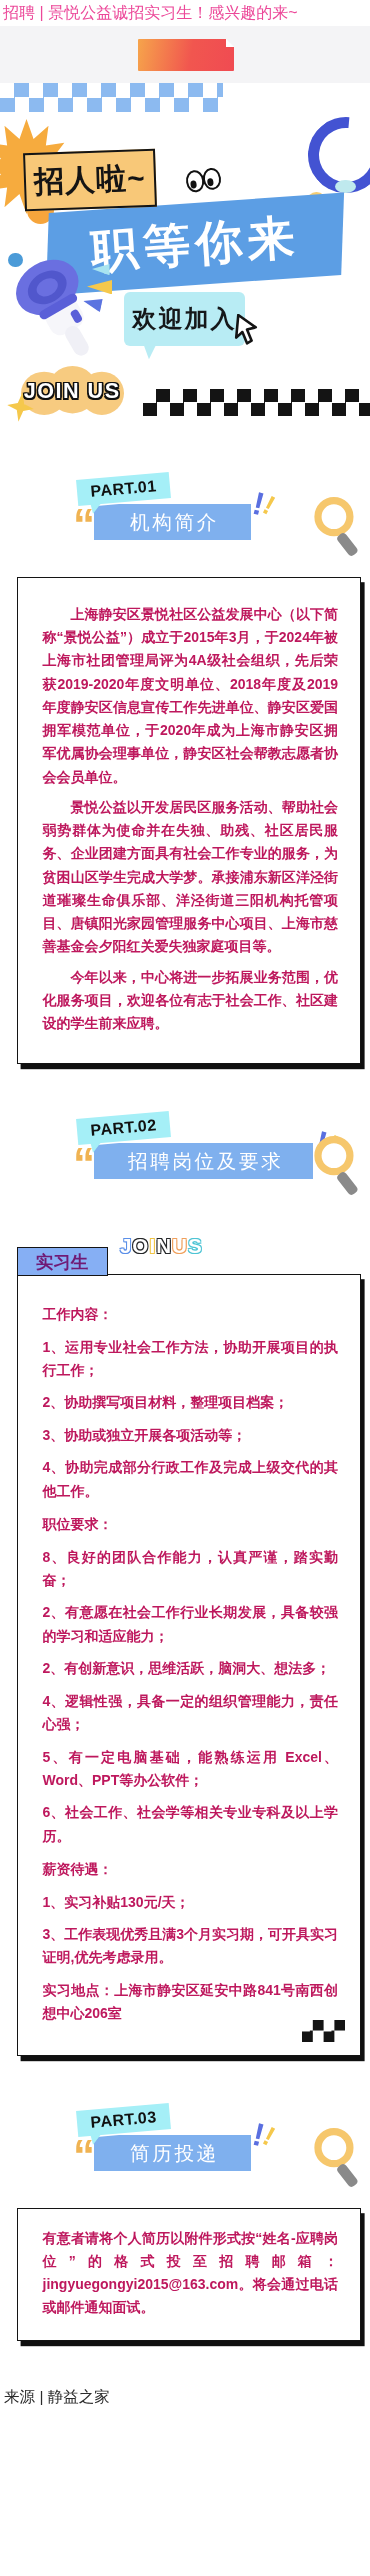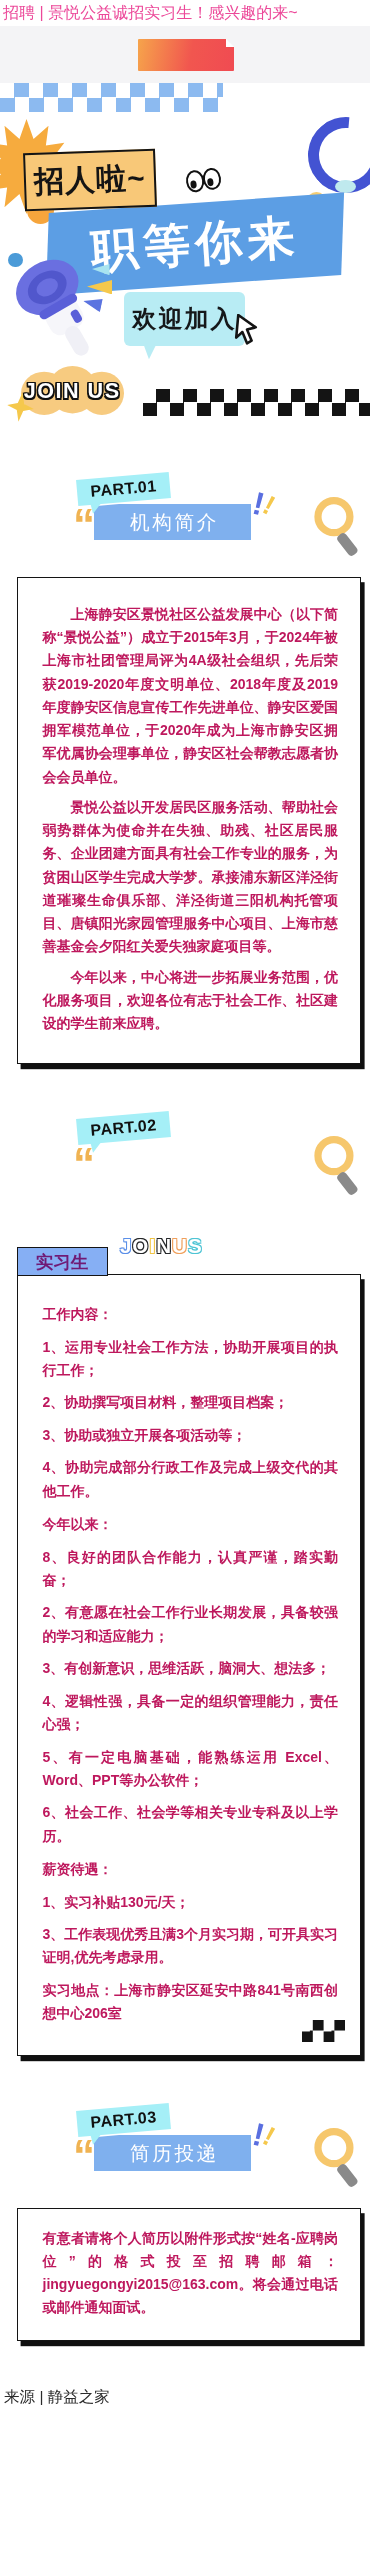--- a/index.html
+++ b/index.html
@@ -181,20 +181,24 @@
 
     <article class="card indent gap-after">
       <p>上海静安区景悦社区公益发展中心（以下简称“景悦公益”）成立于2015年3月，于2024年被上海市社团管理局评为4A级社会组织，先后荣获2019-2020年度文明单位、2018年度及2019年度静安区信息宣传工作先进单位、静安区爱国拥军模范单位，于2020年成为上海市静安区拥军优属协会理事单位，静安区社会帮教志愿者协会会员单位。</p>
       <p>景悦公益以开发居民区服务活动、帮助社会弱势群体为使命并在失独、助残、社区居民服务、企业团建方面具有社会工作专业的服务，为贫困山区学生完成大学梦。承接浦东新区洋泾街道璀璨生命俱乐部、洋泾街道三阳机构托管项目、唐镇阳光家园管理服务中心项目、上海市慈善基金会夕阳红关爱失独家庭项目等。</p>
       <p>今年以来，中心将进一步拓展业务范围，优化服务项目，欢迎各位有志于社会工作、社区建设的学生前来应聘。</p>
     </article>
 
     <div class="part-header">
       <div class="part-tag">PART.02</div>
       <div class="quote">“</div>
+      <div class="part-bar">
+        <b>招聘岗位及要求</b>
+        <span class="excl"><b class="e1">!</b><b class="e2">!</b></span>
+      </div>
       <svg class="magnifier" viewBox="0 0 100 132">
         <circle cx="46" cy="44" r="31" fill="#ffffff" stroke="#f6c76c" stroke-width="14"></circle>
         <path d="M58 30 a18 18 0 0 1 4 12" fill="none" stroke="#fff" stroke-width="6" stroke-linecap="round"></path>
         <rect x="62" y="74" width="20" height="48" rx="8" fill="#8a8a8a" transform="rotate(-38 72 98)"></rect>
       </svg>
     </div>
 
     <div class="position-row">
       <div class="pos-tag">实习生</div>
       <div class="joinus-word">
@@ -206,24 +210,24 @@
         <span class="ol-teal">S</span>
       </div>
     </div>
 
     <article class="card gap-after" style="position:relative;">
       <p class="h">工作内容：</p>
       <p class="it">1、运用专业社会工作方法，协助开展项目的执行工作；</p>
       <p class="it">2、协助撰写项目材料，整理项目档案；</p>
       <p class="it">3、协助或独立开展各项活动等；</p>
       <p class="it">4、协助完成部分行政工作及完成上级交代的其他工作。</p>
-      <p class="h">今年以来：</p>
+      <p class="h">职位要求：</p>
       <p class="it">8、良好的团队合作能力，认真严谨，踏实勤奋；</p>
       <p class="it">2、有意愿在社会工作行业长期发展，具备较强的学习和适应能力；</p>
-      <p class="it">3、有创新意识，思维活跃，脑洞大、想法多；</p>
+      <p class="it">2、有创新意识，思维活跃，脑洞大、想法多；</p>
       <p class="it">4、逻辑性强，具备一定的组织管理能力，责任心强；</p>
       <p class="it">5、有一定电脑基础，能熟练运用 Excel、Word、PPT等办公软件；</p>
       <p class="it">6、社会工作、社会学等相关专业专科及以上学历。</p>
       <p class="h">薪资待遇：</p>
       <p class="it">1、实习补贴130元/天；</p>
       <p class="it">3、工作表现优秀且满3个月实习期，可开具实习证明,优先考虑录用。</p>
       <p class="it">实习地点：上海市静安区延安中路841号南西创想中心206室</p>
       <i class="mini-checker checker"></i>
     </article>
 

